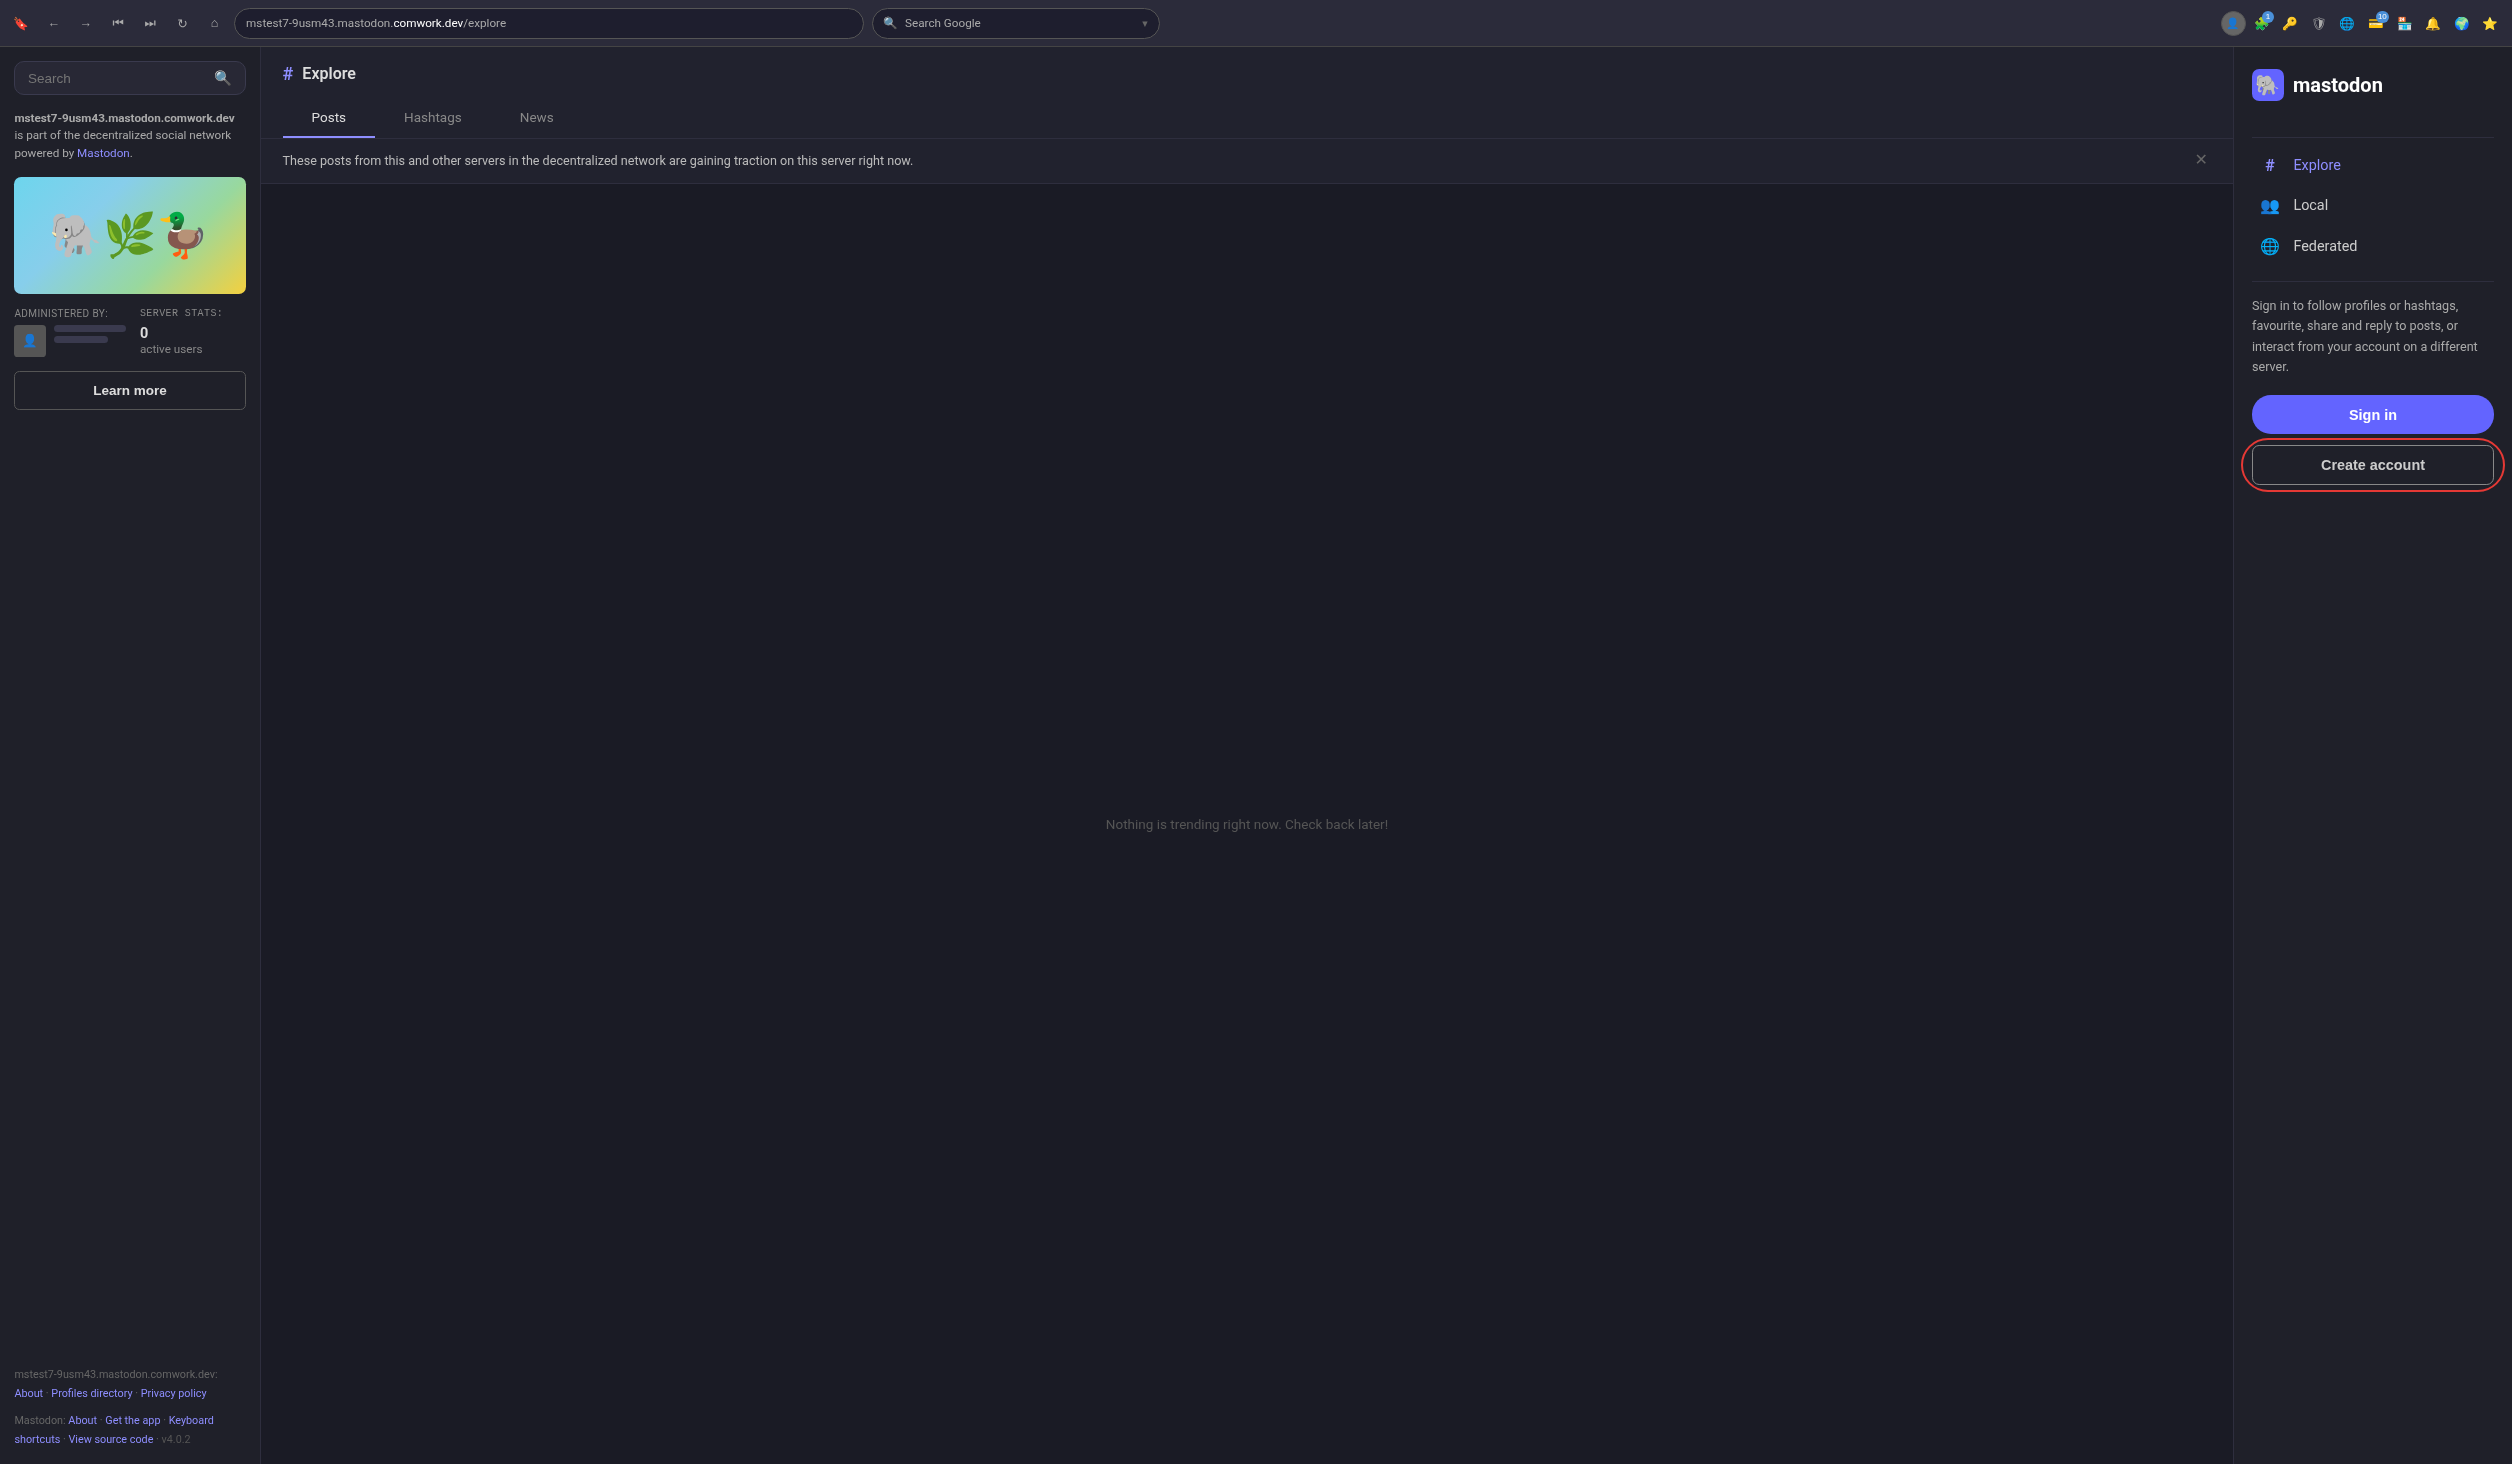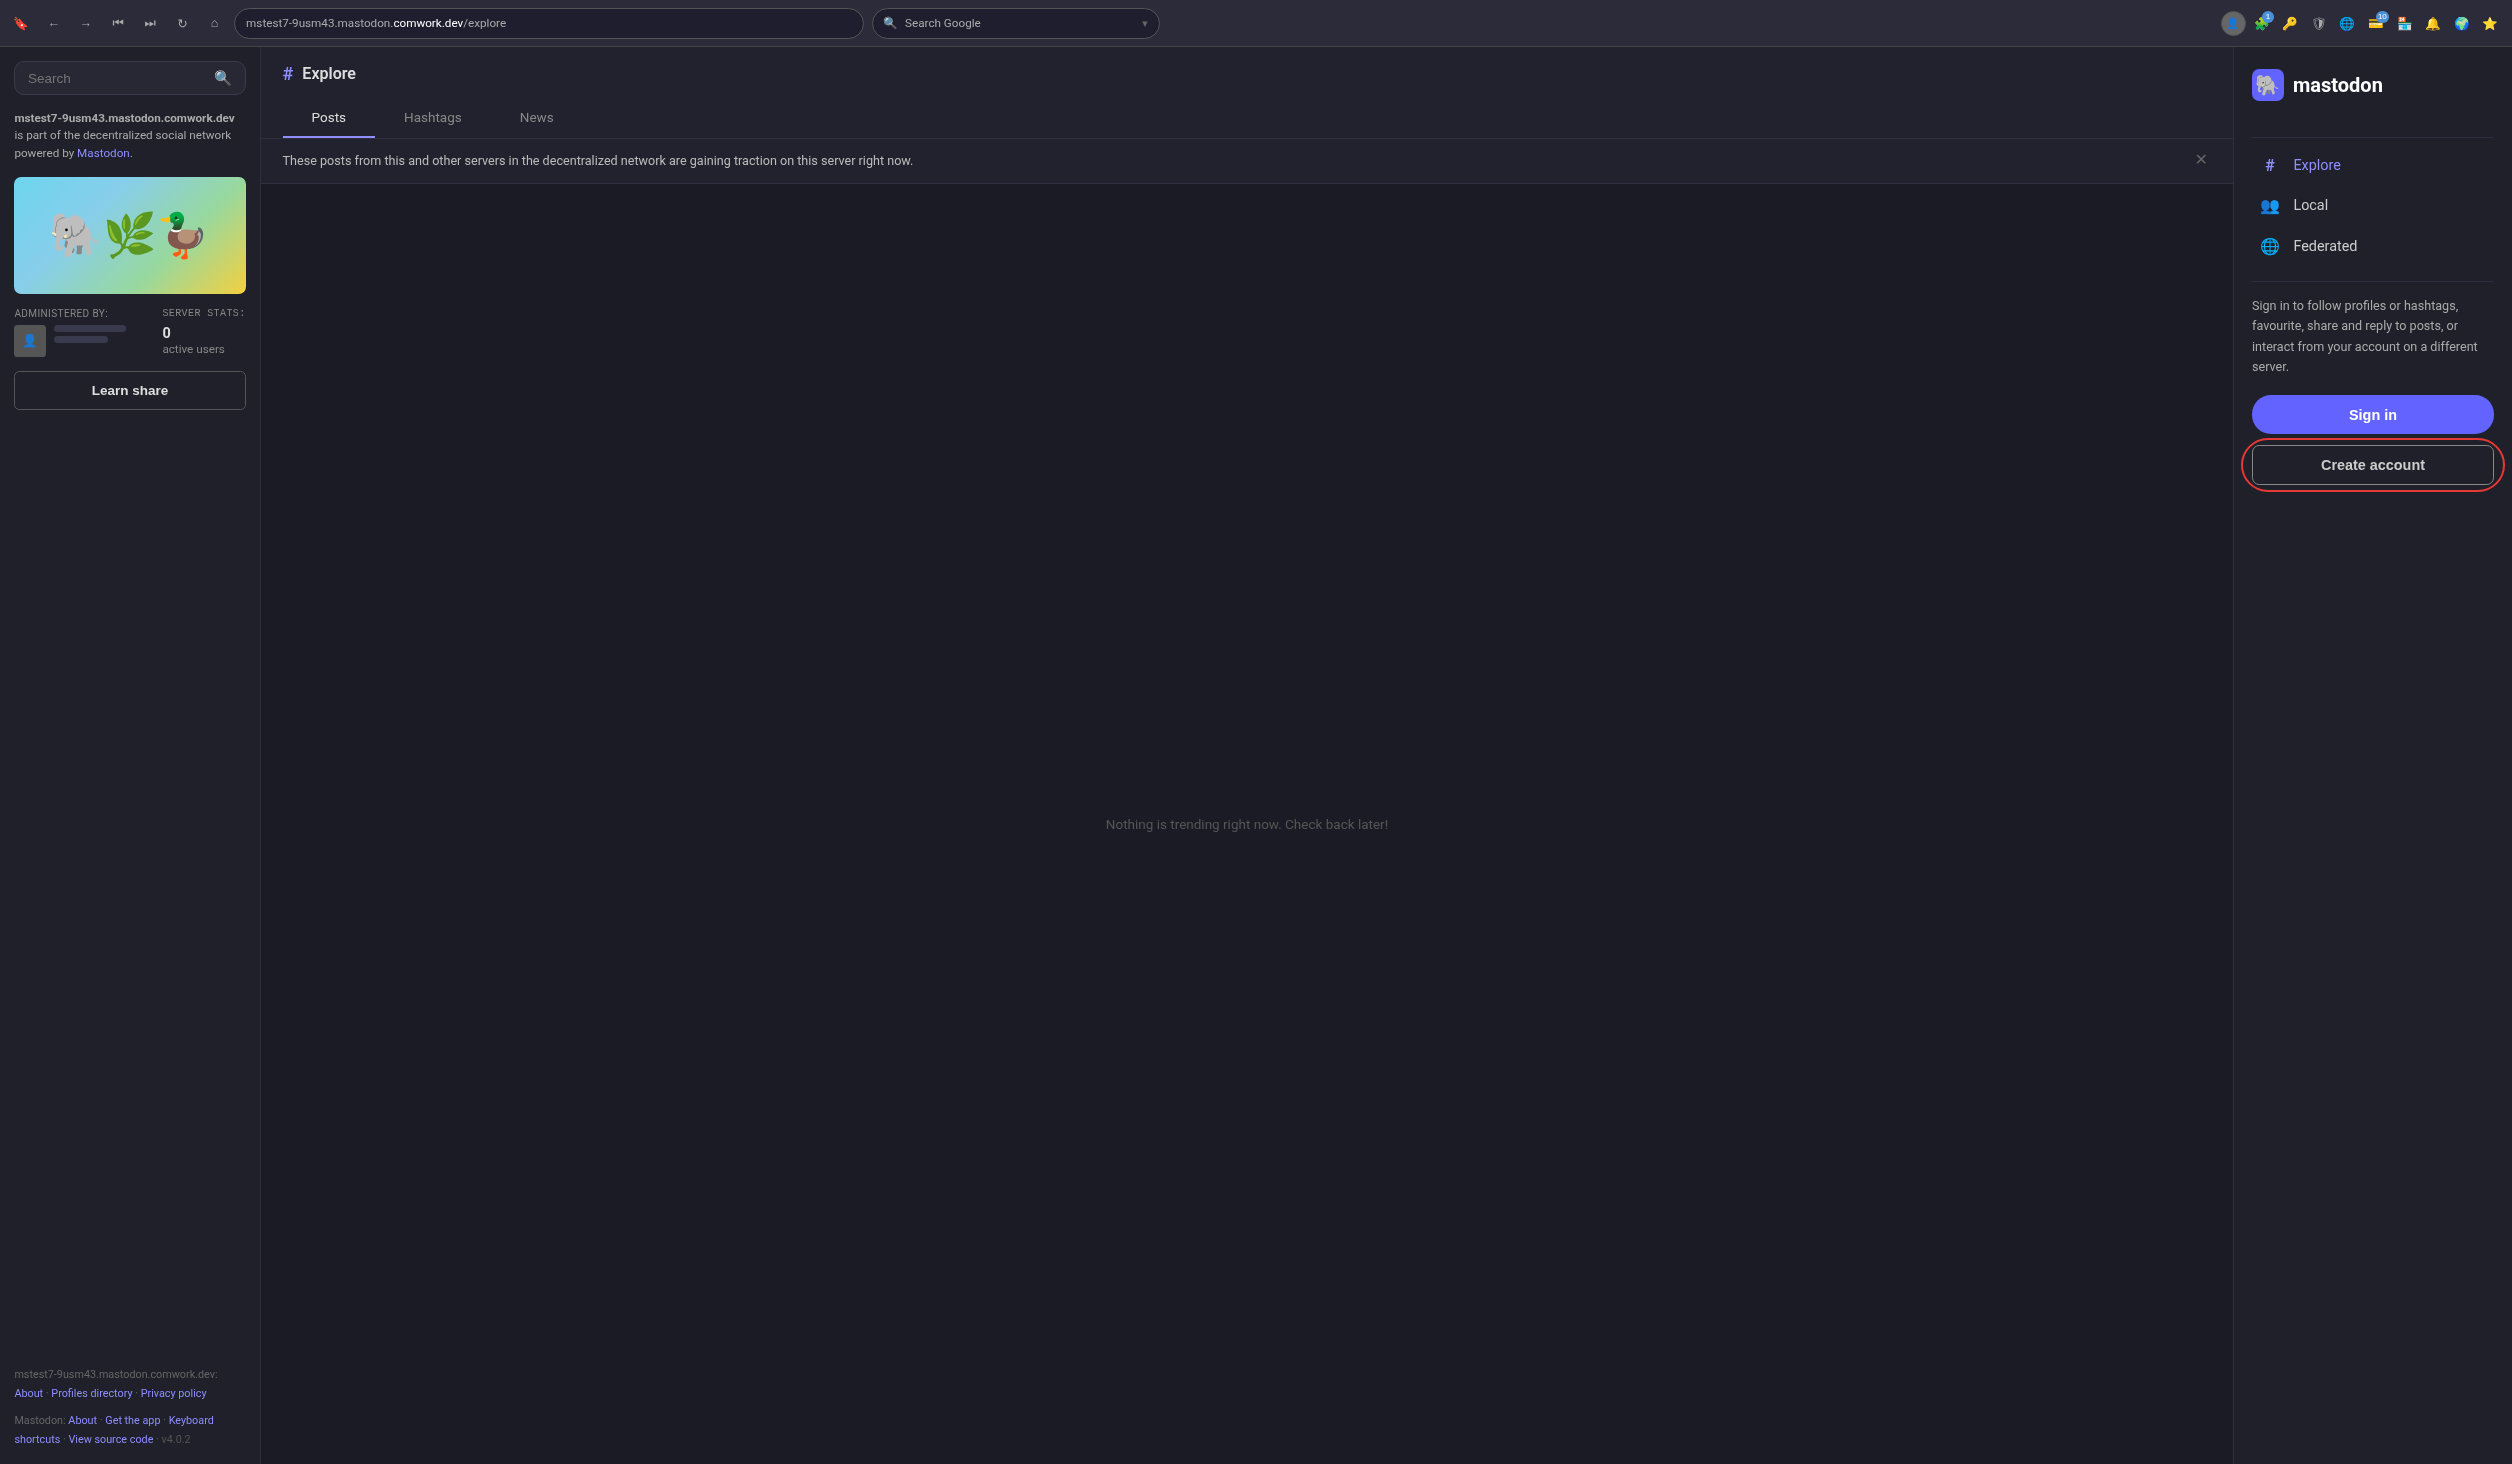--- a/index.html
+++ b/index.html
@@ -165,21 +165,20 @@
       justify-content: center;
     }
     .illustration-content {
       font-size: 43px;
     }
 
     .admin-stats {
       display: flex;
       gap: 14.4px;
       margin-bottom: 14.4px;
-      justify-content: space-between;
     }
     .admin-section label {
       font-size: 10px;
       color: #888;
       text-transform: uppercase;
       letter-spacing: 0.4px;
       display: block;
       margin-bottom: 5.4px;
     }
     .admin-avatar {
@@ -502,21 +501,21 @@
           </div>
         </div>
       </div>
       <div class="stats-section">
         <label>SERVER STATS:</label>
         <div class="stats-number">0</div>
         <div class="stats-label">active users</div>
       </div>
     </div>
 
-    <button class="learn-more-btn">Learn share</button>
+    <button class="learn-more-btn">Learn more</button>
 
     <div class="footer-links">
       <div>
         <span>mstest7-9usm43.mastodon.comwork.dev:</span><br>
         <a href="#">About</a>
         · <a href="#">Profiles directory</a>
         · <a href="#">Privacy policy</a>
       </div>
       <div style="margin-top:7.2px;">
         <span>Mastodon:</span>

